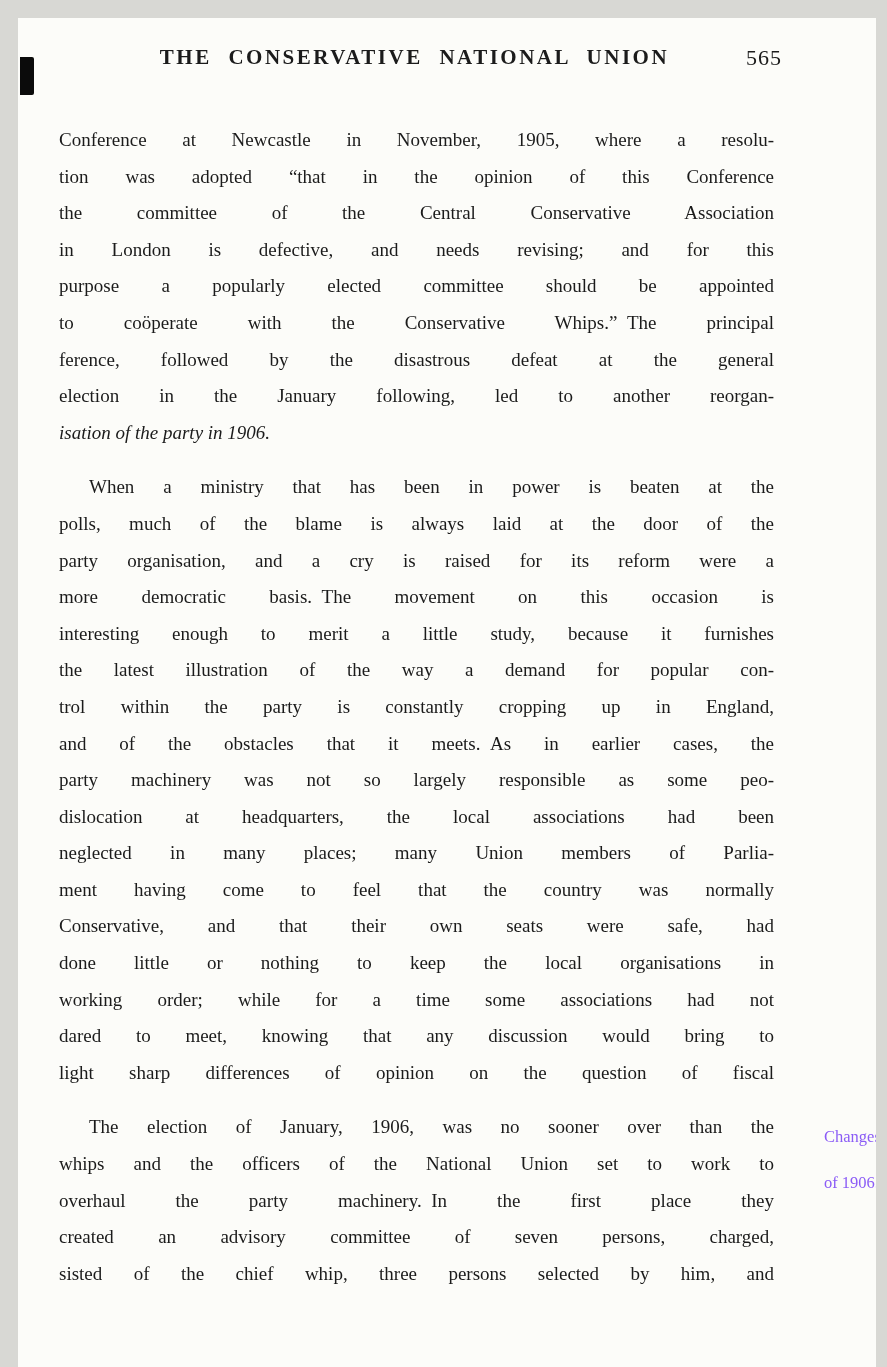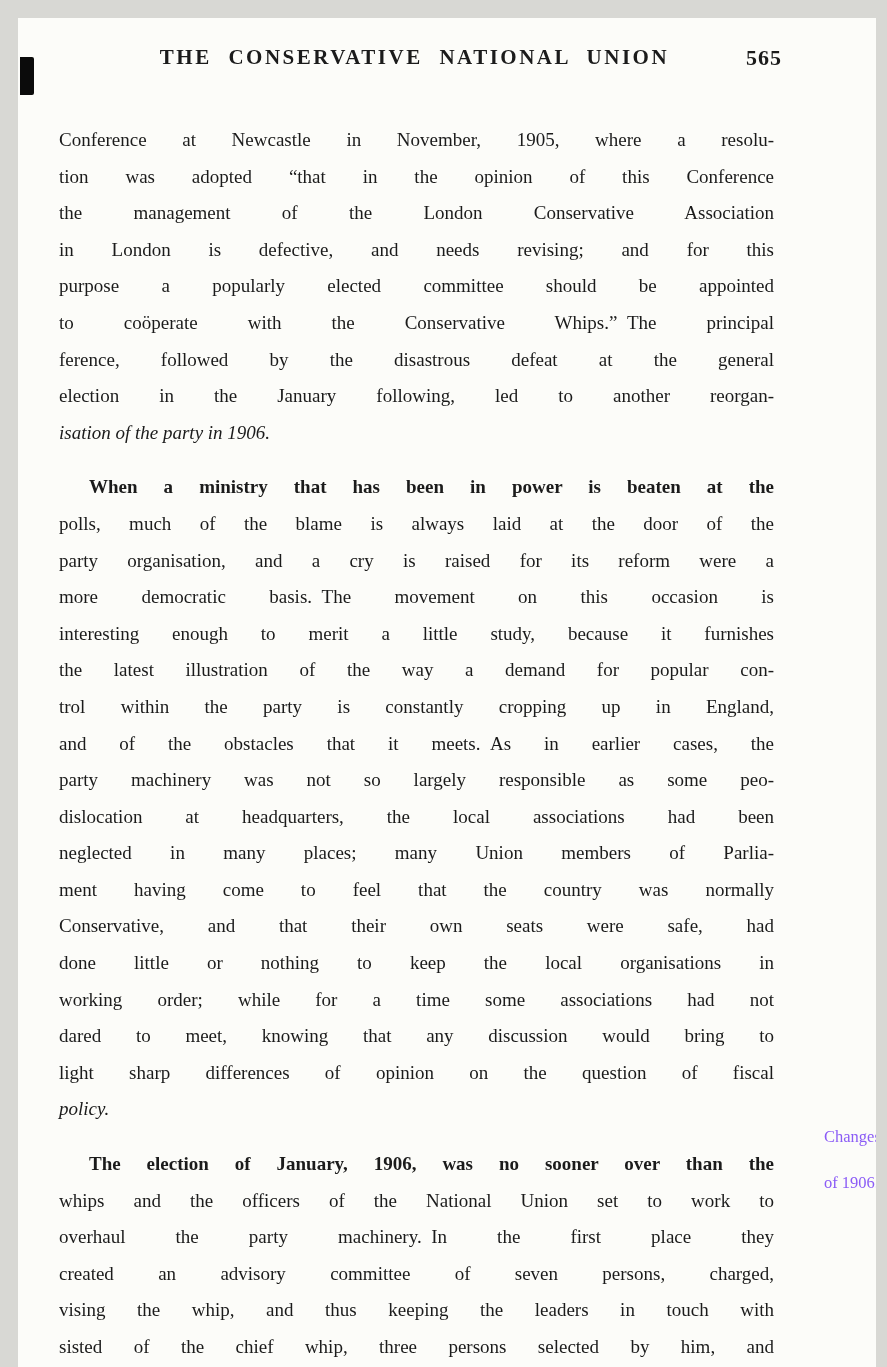--- a/index.html
+++ b/index.html
@@ -26,21 +26,21 @@
     left: 0; right: 0; top: 0;
     text-align: center;
     font-weight: bold;
     font-size: 21px;
     letter-spacing: 2.5px;
     word-spacing: 9px;
   }
   .page-number {
     position: absolute;
     right: 4px; top: 0;
-    font-weight: bold;
+    font-weight: normal;
     font-size: 22px;
     letter-spacing: 1px;
   }
   .body-text {
     position: absolute;
     top: 78px;
     left: 14px;
     width: 761px;
   }
   .paragraph { width: 100%; }
@@ -51,21 +51,21 @@
     text-align: justify;
     text-align-last: justify;
     -moz-text-align-last: justify;
     overflow: visible;
   }
   .line.last {
     text-align-last: left;
     font-style: italic;
     -moz-text-align-last: left;
   }
-  .line.indent { text-indent: 30px; font-weight: bold; }
+  .line.indent { text-indent: 30px; }
   .margin-note {
     position: absolute;
     left: 788px;
     top: 1086px;
     width: 95px;
     font-size: 16.5px;
     line-height: 30px;
     color: #8b5cf6;
   }
   .artifact-left {
@@ -93,21 +93,21 @@
   <div class="page-header">
     <div class="running-title">THE CONSERVATIVE NATIONAL UNION</div>
     <div class="page-number">565</div>
   </div>
 
   <div class="body-text">
 
     <div class="paragraph">
       <div class="line">Conference at Newcastle in November, 1905, where a resolu-</div>
       <div class="line">tion was adopted “that in the opinion of this Conference</div>
-      <div class="line">the management of the London Conservative Association</div>
+      <div class="line">the committee of the Central Conservative Association</div>
       <div class="line">in London is defective, and needs revising; and for this</div>
       <div class="line">purpose a popularly elected committee should be appointed</div>
       <div class="line">to coöperate with the Conservative Whips.” The principal</div>
       <div class="line">ference, followed by the disastrous defeat at the general</div>
       <div class="line">election in the January following, led to another reorgan-</div>
       <div class="line last">isation of the party in 1906.</div>
     </div>
 
     <div class="paragraph">
       <div class="line indent">When a ministry that has been in power is beaten at the</div>
@@ -120,29 +120,27 @@
       <div class="line">and of the obstacles that it meets. As in earlier cases, the</div>
       <div class="line">party machinery was not so largely responsible as some peo-</div>
       <div class="line">dislocation at headquarters, the local associations had been</div>
       <div class="line">neglected in many places; many Union members of Parlia-</div>
       <div class="line">ment having come to feel that the country was normally</div>
       <div class="line">Conservative, and that their own seats were safe, had</div>
       <div class="line">done little or nothing to keep the local organisations in</div>
       <div class="line">working order; while for a time some associations had not</div>
       <div class="line">dared to meet, knowing that any discussion would bring to</div>
       <div class="line">light sharp differences of opinion on the question of fiscal</div>
-      <div class="line last">policy.</div>
     </div>
 
     <div class="paragraph">
       <div class="line indent">The election of January, 1906, was no sooner over than the</div>
       <div class="line">whips and the officers of the National Union set to work to</div>
       <div class="line">overhaul the party machinery. In the first place they</div>
       <div class="line">created an advisory committee of seven persons, charged,</div>
-      <div class="line">vising the whip, and thus keeping the leaders in touch with</div>
       <div class="line">sisted of the chief whip, three persons selected by him, and</div>
     </div>
 
   </div>
 
   <div class="margin-note">
     <div>Changes</div>
     <div>of 1906.</div>
   </div>
 

